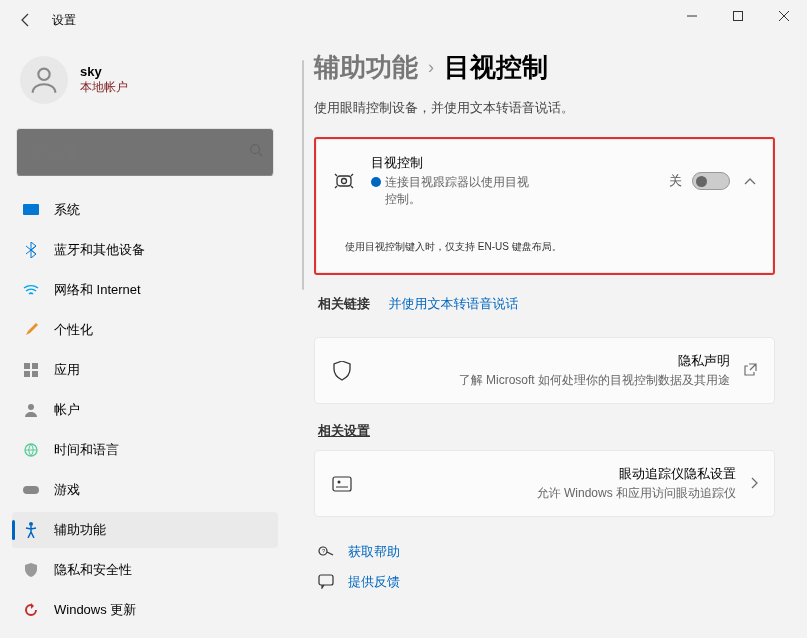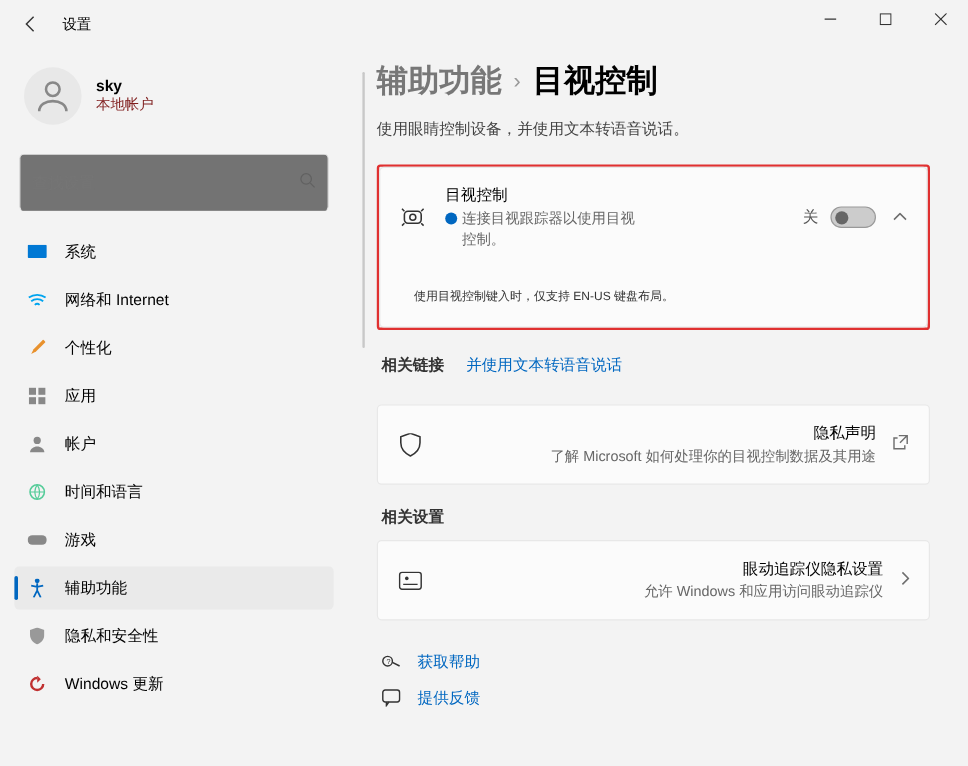--- a/index.html
+++ b/index.html
@@ -121,20 +121,28 @@
     </div>
 
     <ul class="nav-list">
       <li class="nav-item">
         <span class="nav-icon">
             <svg width="16" height="12">
               <rect width="16" height="11" rx="1" fill="#0078d4"></rect>
             </svg>
           </span>
         <span>系统</span>
+      </li>
+      <li class="nav-item">
+        <span class="nav-icon">
+            <svg width="12" height="16" viewBox="0 0 12 16">
+              <path d="M6 0v16l5-4-5-4 5-4-5-4M1 4l10 8M1 12l10-8" stroke="#0078d4" fill="none" stroke-width="1"></path>
+            </svg>
+          </span>
+        <span>蓝牙和其他设备</span>
       </li>
       <li class="nav-item">
         <span class="nav-icon">
             <svg width="16" height="12" viewBox="0 0 16 12">
               <path d="M1 4a12 12 0 0114 0M3 7a8 8 0 0110 0M6 10a3 3 0 014 0" stroke="#00a4ef" fill="none" stroke-width="1.5"></path>
             </svg>
           </span>
         <span>网络和 Internet</span>
       </li>
       <li class="nav-item">
@@ -271,21 +279,21 @@
           <div style="font-size:12px;color:#666">了解 Microsoft 如何处理你的目视控制数据及其用途</div>
         </div>
         <span class="chevron">
           <svg width="14" height="14" viewBox="0 0 14 14">
               <path d="M5 2h7v7M12 2L6 8M10 10v3H1V4h3" stroke="#333" fill="none" stroke-width="1.2"></path>
             </svg>
         </span>
       </div>
     </div>
 
-    <div class="section-title" style="display:block;margin-top:18px;margin-bottom:10px;">相关设置</div>
+    <div class="section-title" style="display:block;margin-top:18px;margin-bottom:10px;text-decoration:underline;">相关设置</div>
 
     <div class="card standalone">
       <div class="card-row">
         <div class="card-icon">
           <svg width="20" height="16" viewBox="0 0 20 16">
               <rect x="1" y="1" width="18" height="14" rx="2" stroke="#333" fill="none" stroke-width="1.2"></rect>
               <circle cx="7" cy="6" r="1.5" fill="#333"></circle>
               <line x1="4" y1="11" x2="16" y2="11" stroke="#333"></line>
             </svg>
         </div>

